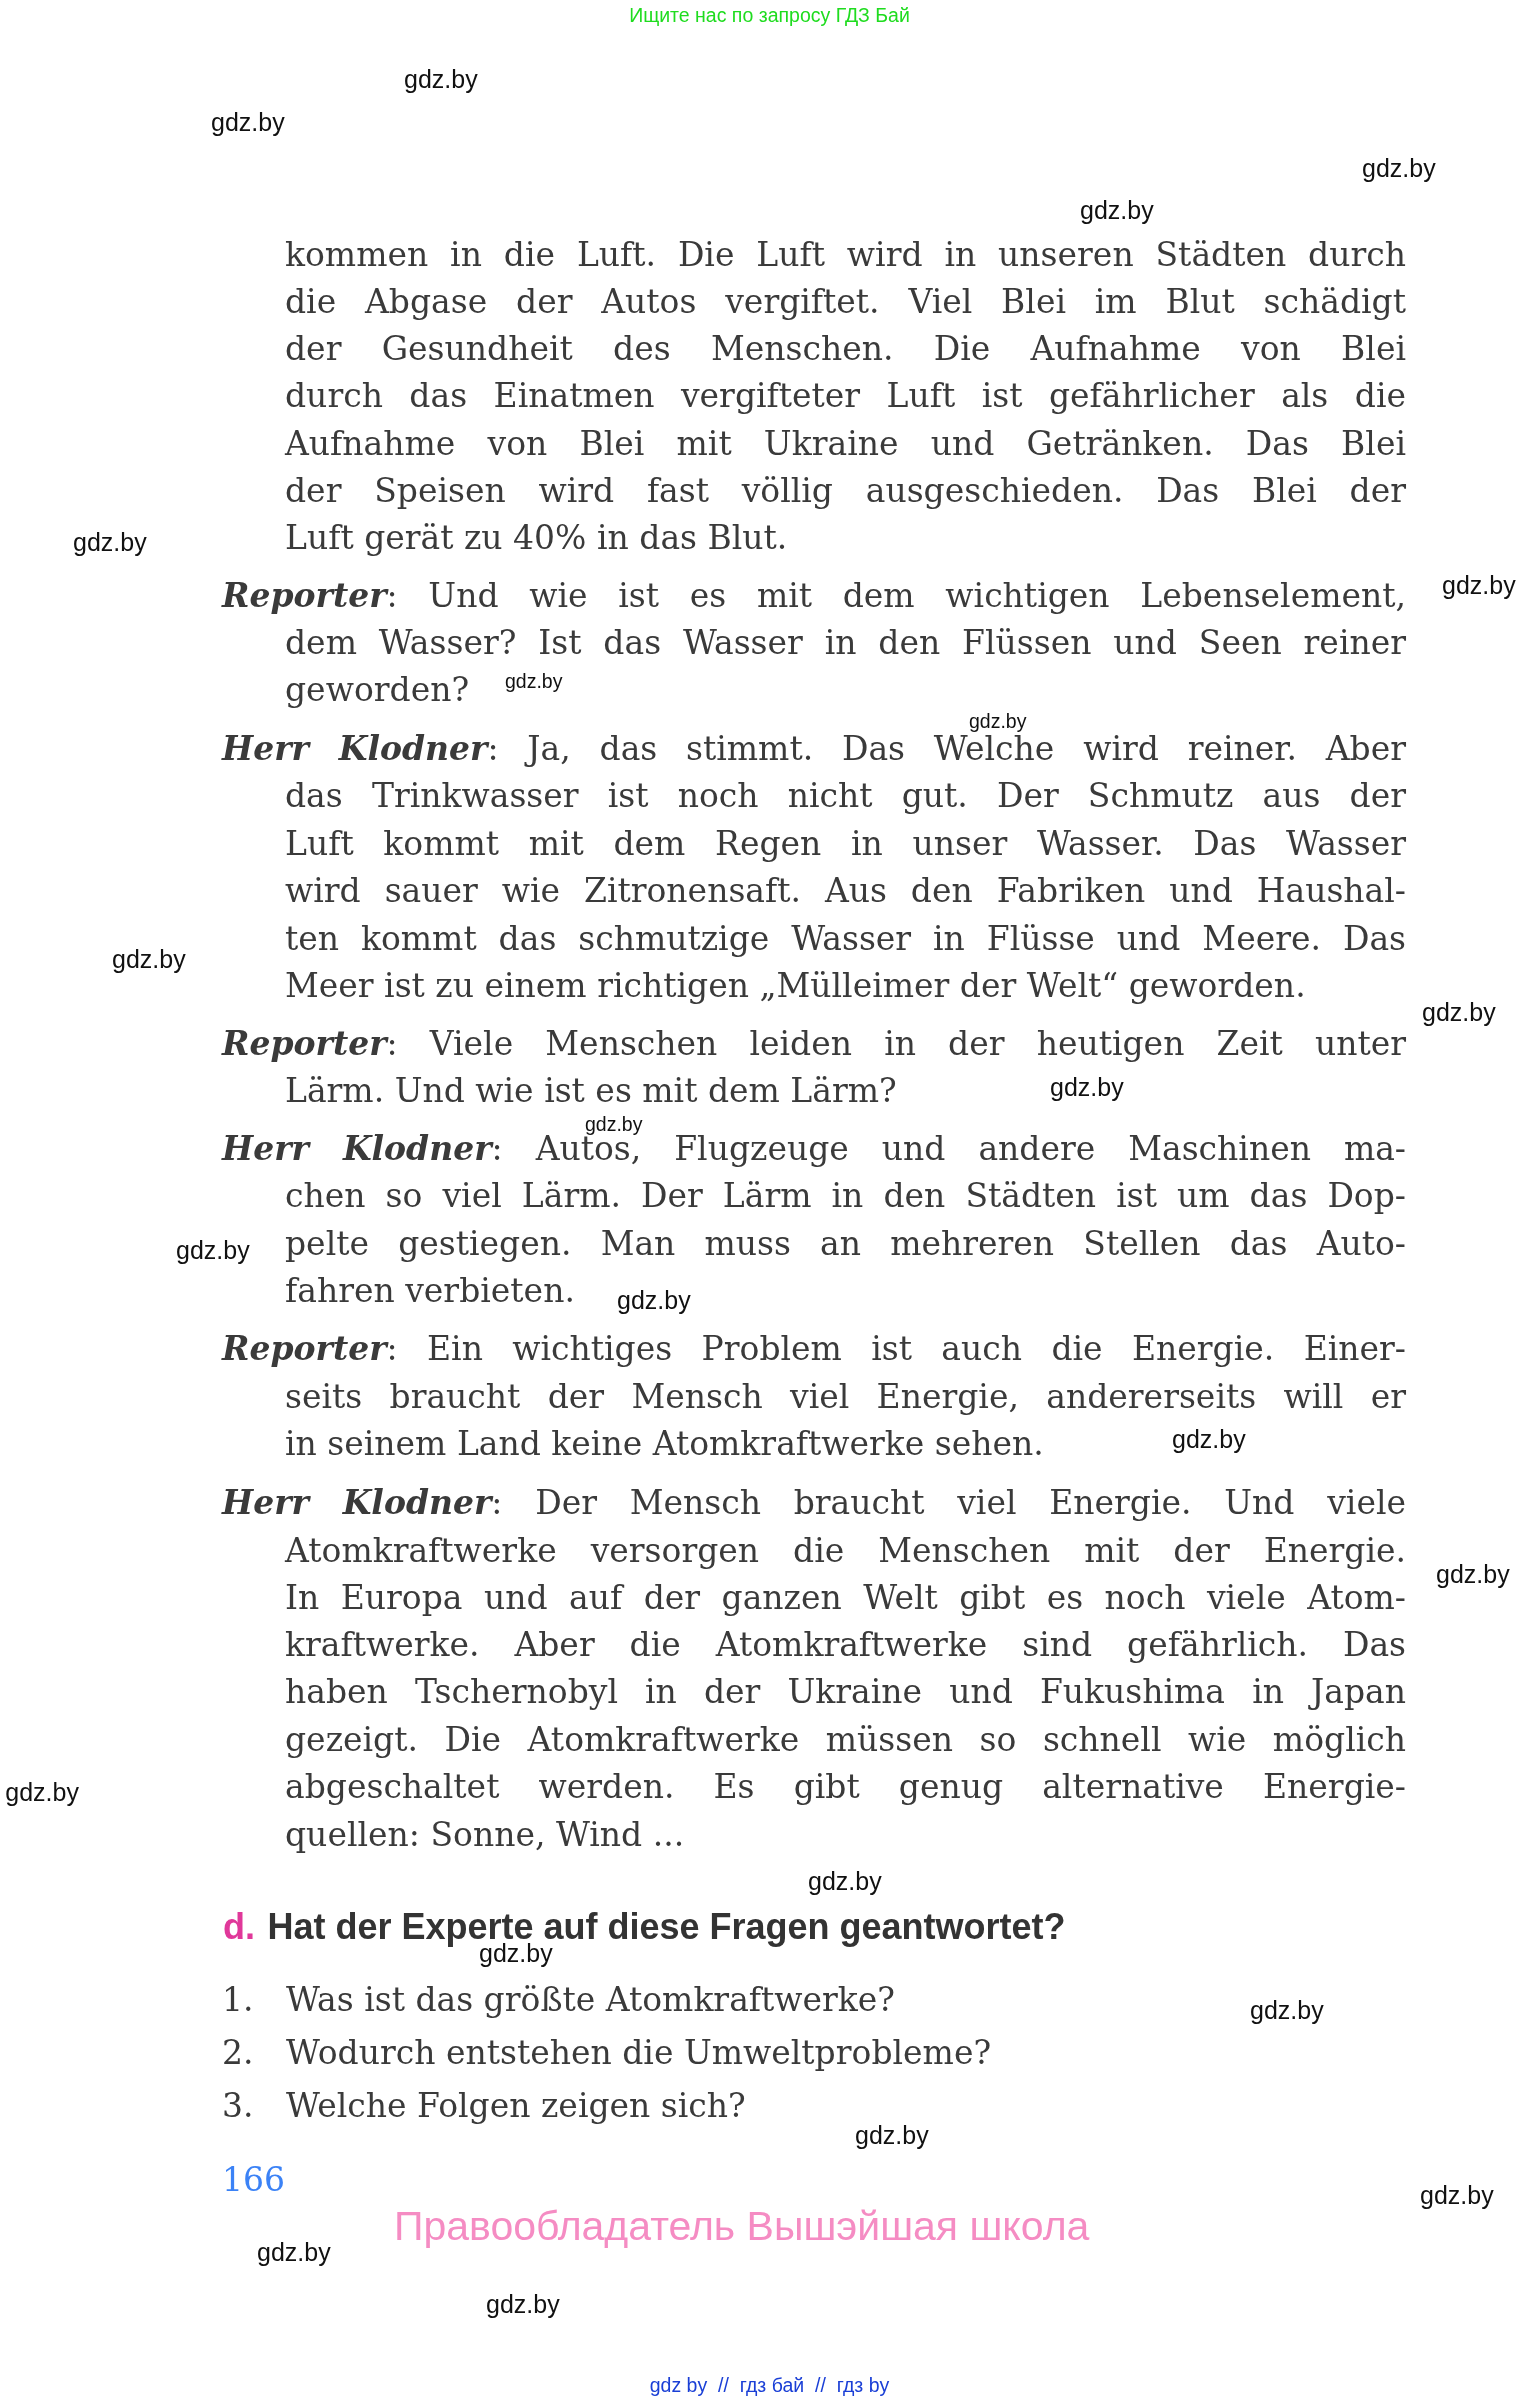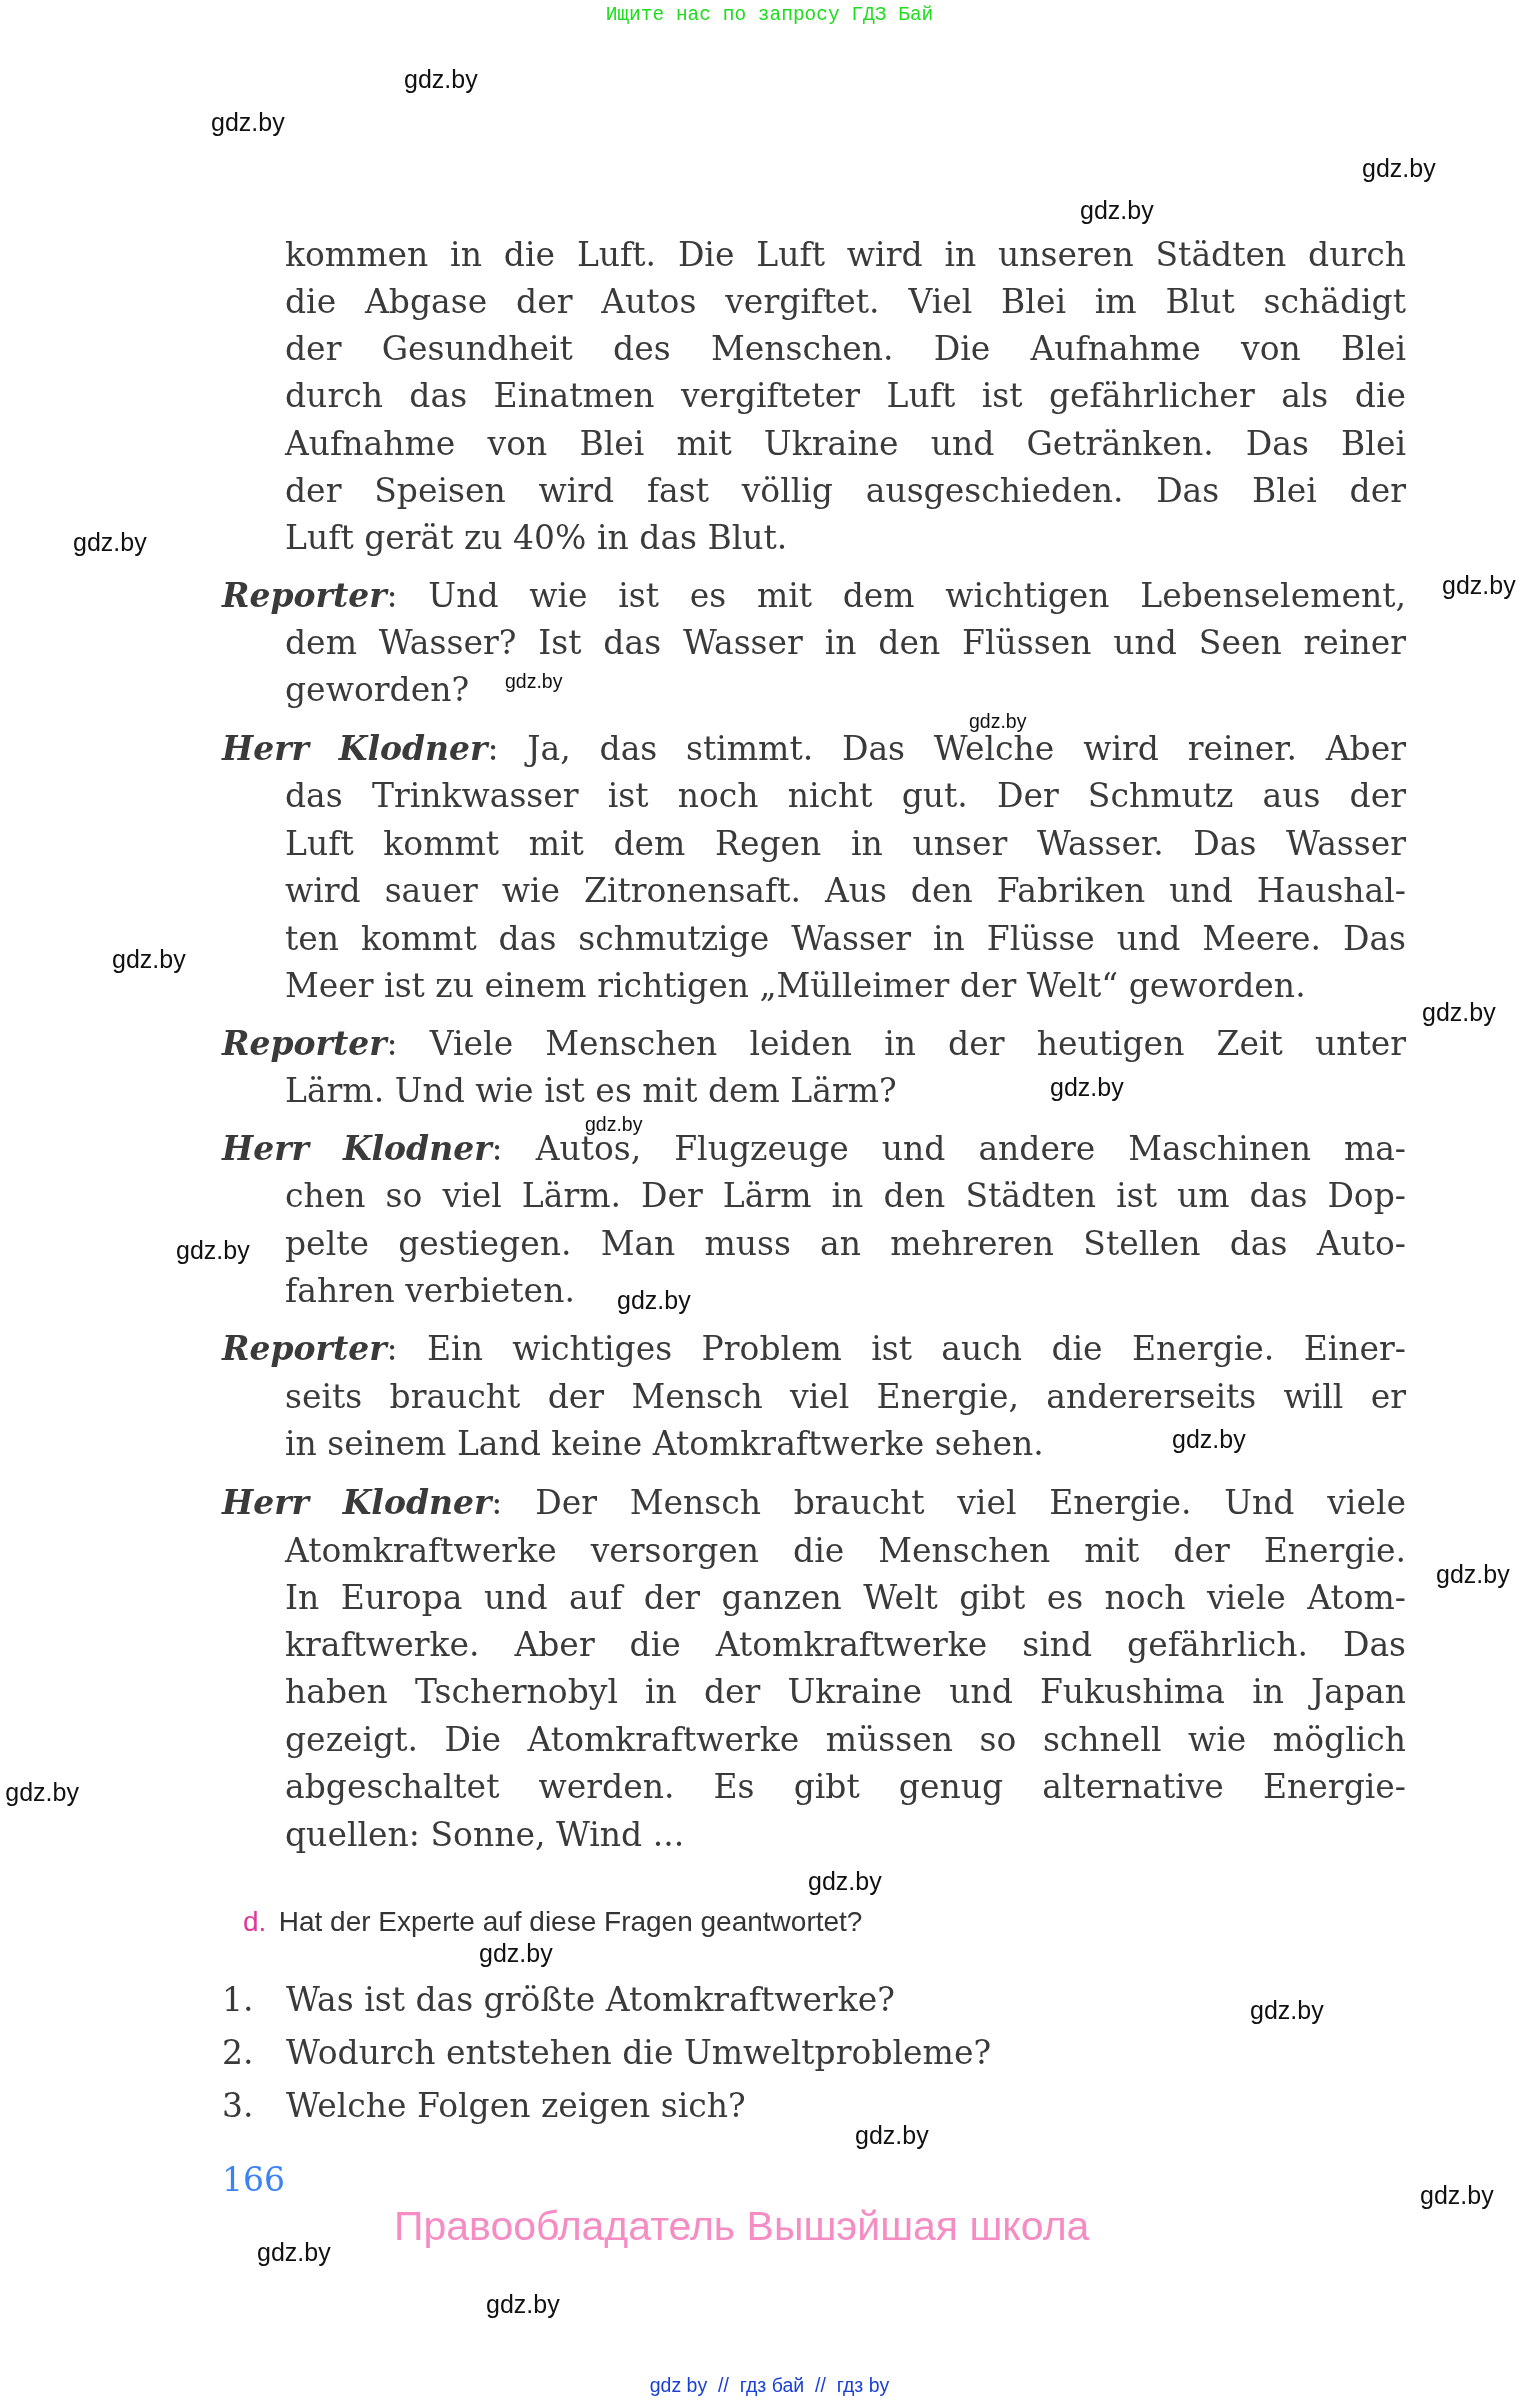--- a/index.html
+++ b/index.html
@@ -1,39 +1,39 @@
 <!DOCTYPE html>
 <html style="font-size:14px"><head>
 <meta charset="utf-8">
 <style>
   html, body { margin: 0; padding: 0; background: #ffffff; }
   body { width: 1539px; height: 2401px; position: relative; overflow: hidden; }
   .top-banner {
     position: absolute; left: 0; width: 1539px; top: 3.5px; text-align: center;
-    font-family: Liberation Mono, monospace; font-size: 19.5px; color: #1fdc1f;
+    font-family: Liberation Sans, sans-serif; font-size: 19.5px; color: #1fdc1f;
   }
   .wm {
     position: absolute; font-family: "Liberation Sans", sans-serif;
     font-size: 25px; color: #111111; white-space: nowrap; line-height: 1;
   }
   .wm.sm { font-size: 19.5px; }
   .page {
     position: absolute; left: 0; top: 0; width: 1539px;
     font-family: "DejaVu Serif", serif; color: #3a3a3a;
   }
   .line {
     position: absolute; font-family: "DejaVu Serif", serif; font-size: 33px;
     color: #3a3a3a; white-space: nowrap; line-height: 1;
   }
   .just { text-align: justify; text-align-last: justify; }
   .speaker { font-weight: bold; font-style: italic; }
   .task {
     position: absolute; left: 223px; top: 1906px;
-    font-family: "Liberation Sans", sans-serif; font-weight: normal; font-size: 28px;
-    color: #333333; white-space: nowrap; margin-left: 20px;
+    font-family: "Liberation Sans", sans-serif; font-weight: bold; font-size: 36px;
+    color: #333333; white-space: nowrap;
   }
   .task-letter { color: #e0389a; margin-right: 12.4px; }
   .q-num { display: inline-block; width: 64px; }
   .page-num {
     position: absolute; left: 222px; top: 2160px;
     font-family: "DejaVu Serif", serif; font-size: 33px; color: #3b82f6;
   }
   .copyright {
     position: absolute; left: 394px; top: 2203px;
     font-family: "Liberation Sans", sans-serif; font-size: 41px; color: #f58cc3;

